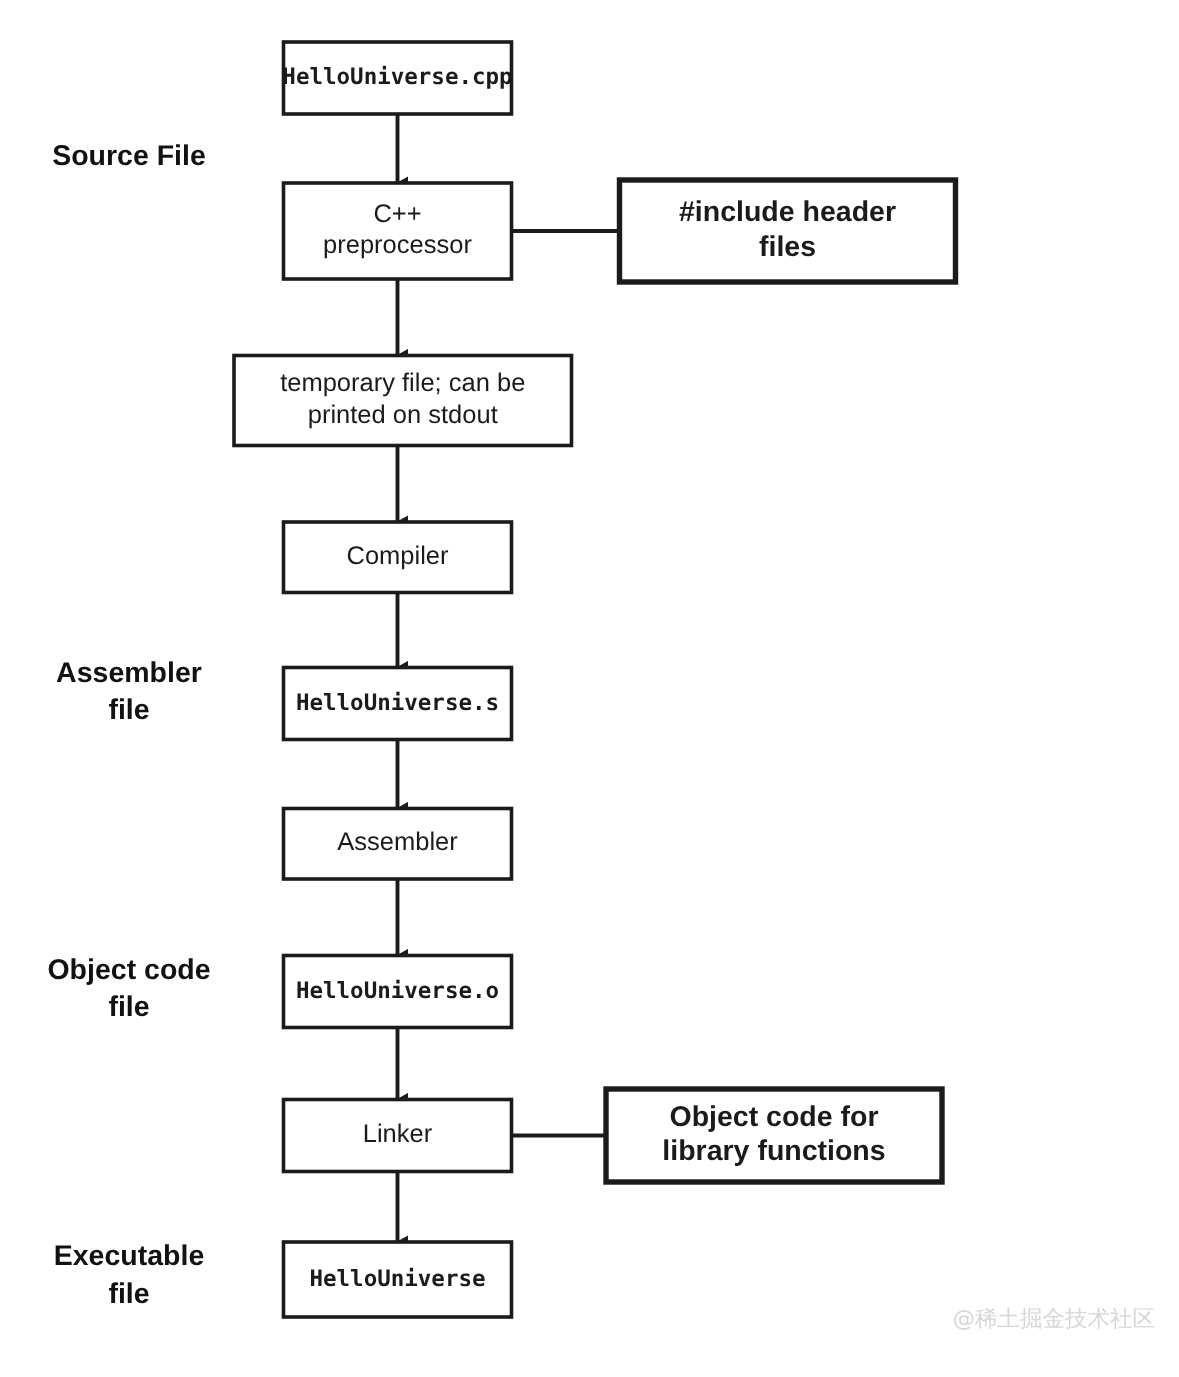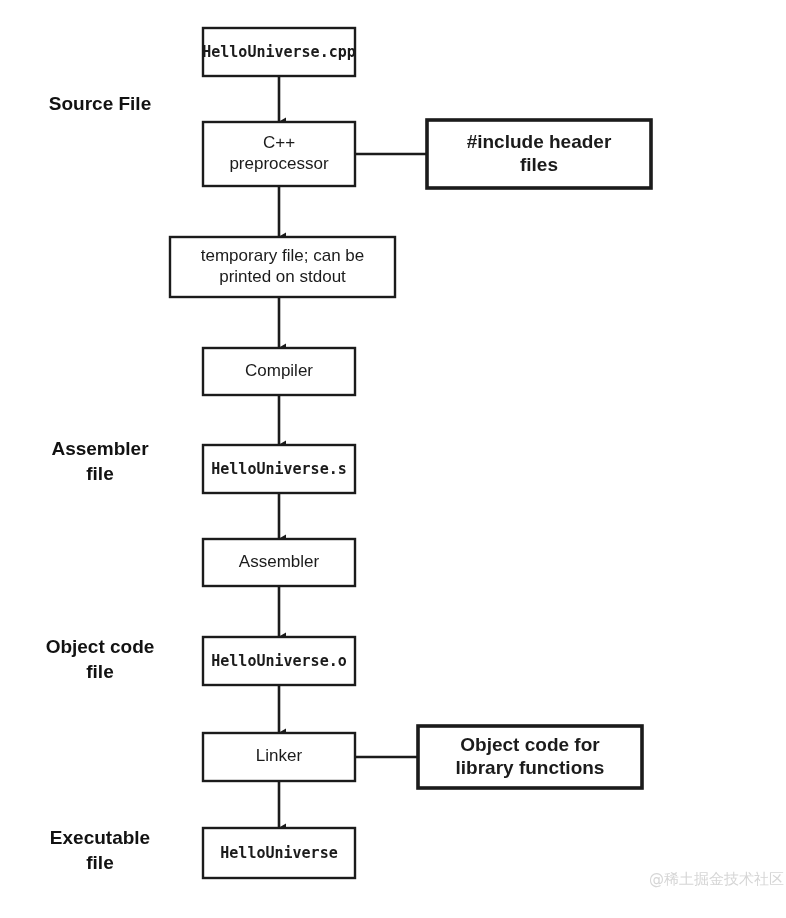--- a/index.html
+++ b/index.html
@@ -10,21 +10,21 @@
   body {
     width: 786px;
     height: 918px;
     font-family: "Liberation Sans", sans-serif;
     overflow: hidden;
     position: relative;
   }
   #diagram-root {
     position: absolute;
     top: 0;
-    left: 14px;
+    left: 0;
     width: 742px;
     height: 918px;
   }
   svg {
     display: block;
   }
   .box-rect {
     fill: #ffffff;
     stroke: #1b1b1b;
     stroke-width: 2.4;

